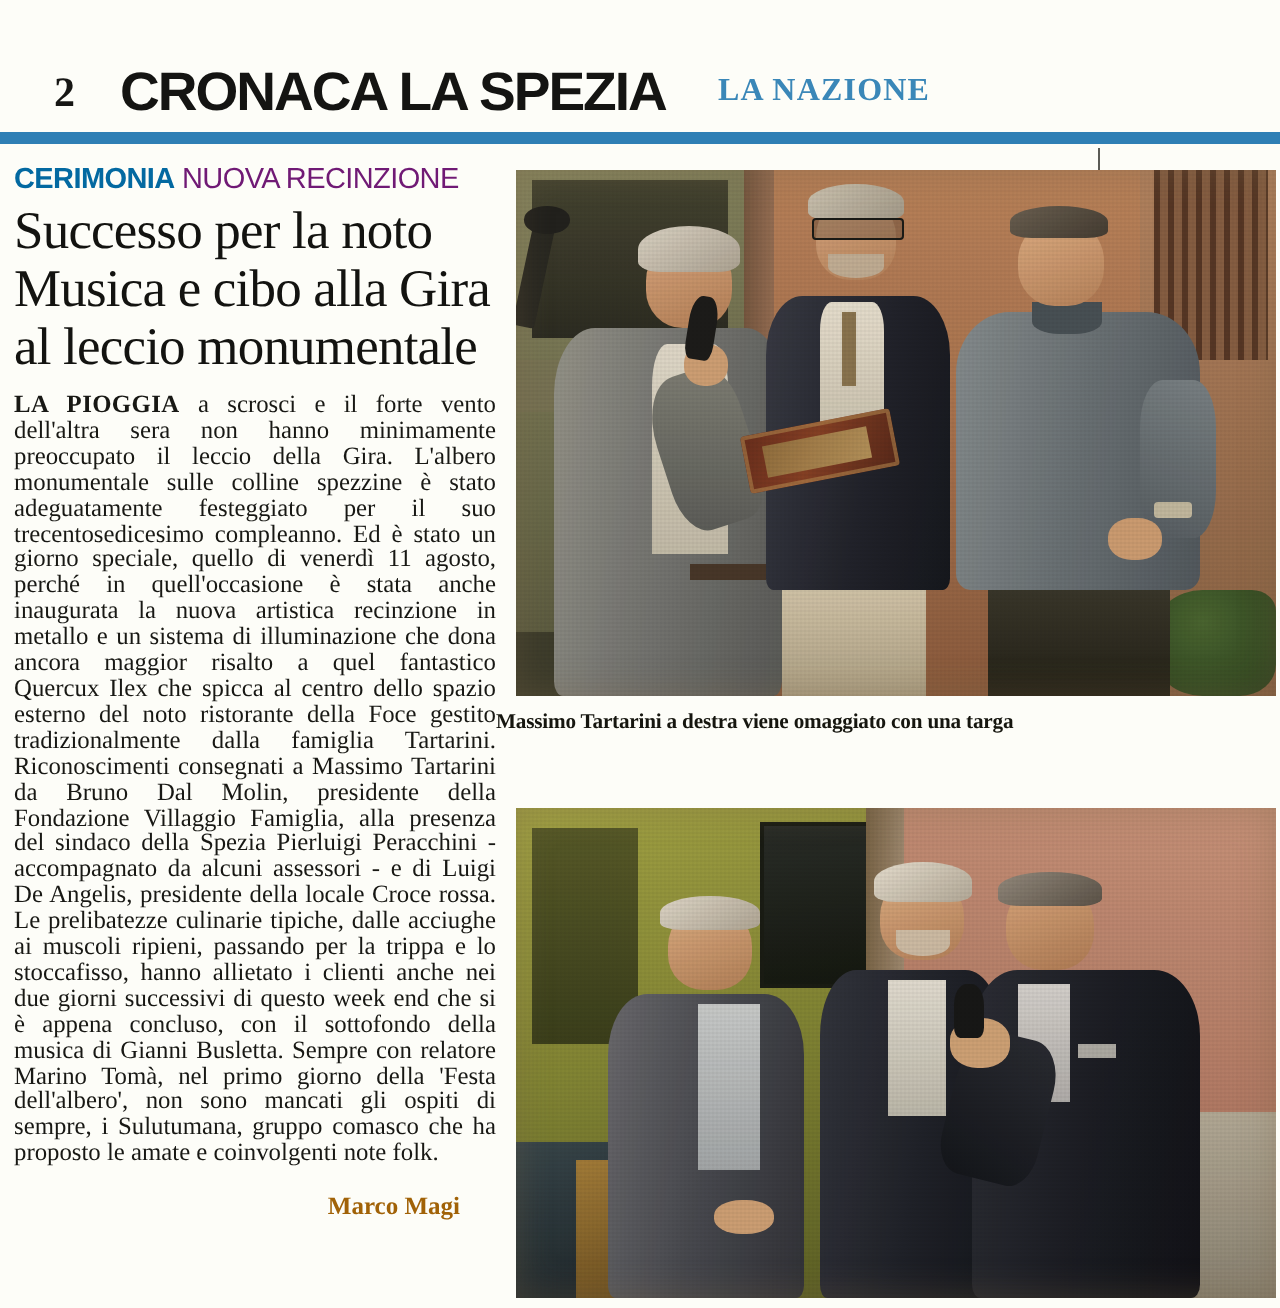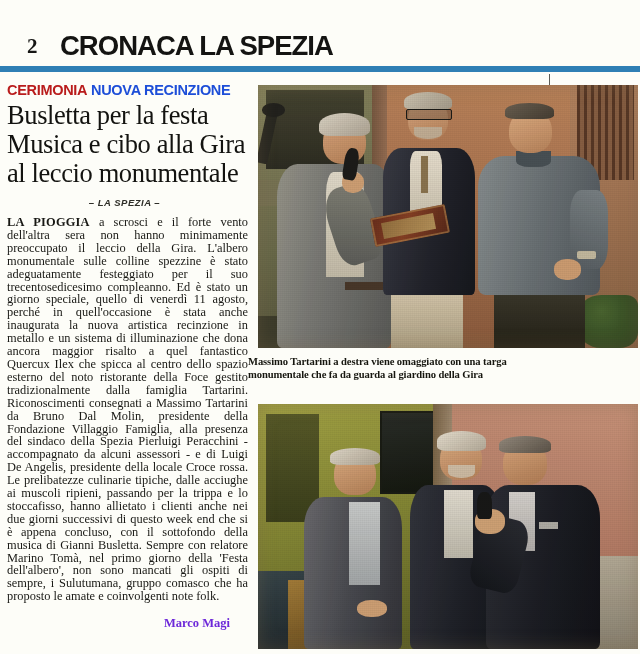--- a/index.html
+++ b/index.html
@@ -51,22 +51,22 @@
 
   
   .col-left{
     position:absolute;left:7px;top:82px;width:241px;
   }
   .kicker{
     font-family:"Liberation Sans",sans-serif;
     font-size:14.5px;font-weight:bold;letter-spacing:-0.3px;
     margin-bottom:3px;white-space:nowrap;
   }
-  .kicker .k-blue{color:#b91c1c;}
-  .kicker .k-black{color:#1d4ed8;font-weight:700;}
+  .kicker .k-blue{color:#0369a1;}
+  .kicker .k-black{color:#701a75;font-weight:400;}
 
   .headline{
     font-family:"Liberation Serif",serif;
     font-size:26.5px;line-height:29px;font-weight:400;
     letter-spacing:-0.4px;color:#131310;
     margin:3px 0 0 0;
   }
   .headline div{white-space:nowrap;}
 
   .dateline{
@@ -83,21 +83,21 @@
     text-align:justify;
     text-justify:inter-word;
     color:#181814;
     hyphens:manual;
   }
   .body-text .lead{font-weight:bold;letter-spacing:0.2px;}
 
   .byline{
     margin-top:7px;text-align:right;padding-right:18px;
     font-family:"Liberation Serif",serif;
-    font-weight:bold;font-size:12.5px;color:#6d28d9;
+    font-weight:bold;font-size:12.5px;color:#a16207;
   }
 
   
   .photo{
     position:absolute;overflow:hidden;background:#8a8172;
   }
   .photo-1{left:258px;top:85px;width:380px;height:263px;}
   .photo-2{left:258px;top:404px;width:380px;height:245px;}
 
   .caption{
@@ -278,37 +278,37 @@
   }
 </style>
 </head>
 <body>
 
 <div class="page">
 
   <div class="masthead">
     <span class="page-num">2</span>
     <span class="section-title">CRONACA LA SPEZIA</span>
+    <span class="paper-brand">LA NAZIONE</span>
   </div>
   <div class="rule-blue"></div>
   <div class="rule-tick"></div>
 
   <div class="col-left">
 
     <div class="kicker">
       <span class="k-blue">CERIMONIA</span><span>&nbsp;</span><span class="k-black">NUOVA RECINZIONE</span>
     </div>
 
     <div class="headline">
-      <div>Busletta per la festa</div>
+      <div>Successo per la noto</div>
       <div>Musica e cibo alla Gira</div>
       <div>al leccio monumentale</div>
     </div>
 
-    <div class="dateline">– LA SPEZIA –</div>
 
     <p class="body-text"><span class="lead">LA PIOGGIA</span><span> a scrosci e il forte vento dell'altra sera non hanno minimamente preoccupato il leccio della Gira. L'albero monumentale sulle colline spezzine è stato adeguatamente festeggiato per il suo trecentosedicesimo compleanno. Ed è stato un giorno speciale, quello di venerdì 11 agosto, perché in quell'occasione è stata anche inaugurata la nuova artistica recinzione in metallo e un sistema di illuminazione che dona ancora maggior risalto a quel fantastico Quercux Ilex che spicca al centro dello spazio esterno del noto ristorante della Foce gestito tradizionalmente dalla famiglia Tartarini. Riconoscimenti consegnati a Massimo Tartarini da Bruno Dal Molin, presidente della Fondazione Villaggio Famiglia, alla presenza del sindaco della Spezia Pierluigi Peracchini - accompagnato da alcuni assessori - e di Luigi De Angelis, presidente della locale Croce rossa. Le prelibatezze culinarie tipiche, dalle acciughe ai muscoli ripieni, passando per la trippa e lo stoccafisso, hanno allietato i clienti anche nei due giorni successivi di questo week end che si è appena concluso, con il sottofondo della musica di Gianni Busletta. Sempre con relatore Marino Tomà, nel primo giorno della 'Festa dell'albero', non sono mancati gli ospiti di sempre, i Sulutumana, gruppo comasco che ha proposto le amate e coinvolgenti note folk.</span></p>
 
     <div class="byline">Marco Magi</div>
   </div>
 
   <div class="photo photo-1">
     <div class="scene">
       <div class="p1-wallL"></div>
       <div class="p1-shelf"></div>
@@ -351,21 +351,20 @@
       <div class="pr c-hand"></div>
       <div class="pr c-watch"></div>
     </div>
     <div class="warm"></div>
     <div class="grain"></div>
     <div class="edge-wear"></div>
   </div>
 
   <div class="caption">
     <div>Massimo Tartarini a destra viene omaggiato con una targa</div>
-    <div>monumentale che fa da guarda al giardino della Gira</div>
   </div>
 
   <div class="photo photo-2">
     <div class="scene">
       <div class="p2-truck"></div>
       <div class="p2-truckdark"></div>
       <div class="p2-screen"></div>
       <div class="p2-wall"></div>
       <div class="p2-jamb"></div>
       <div class="p2-ground"></div>

